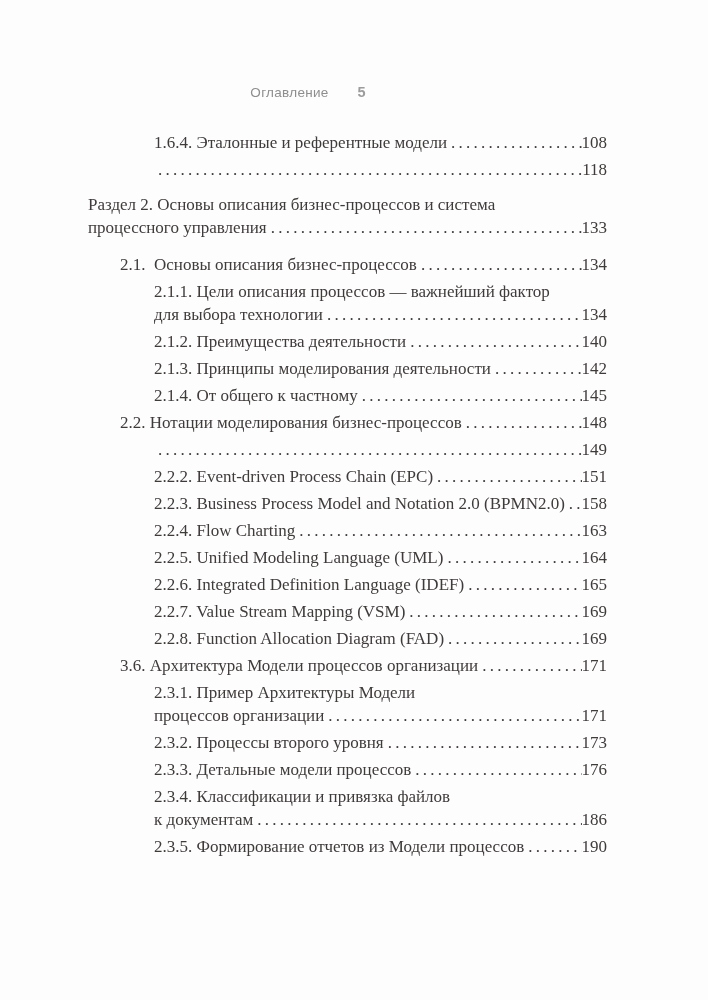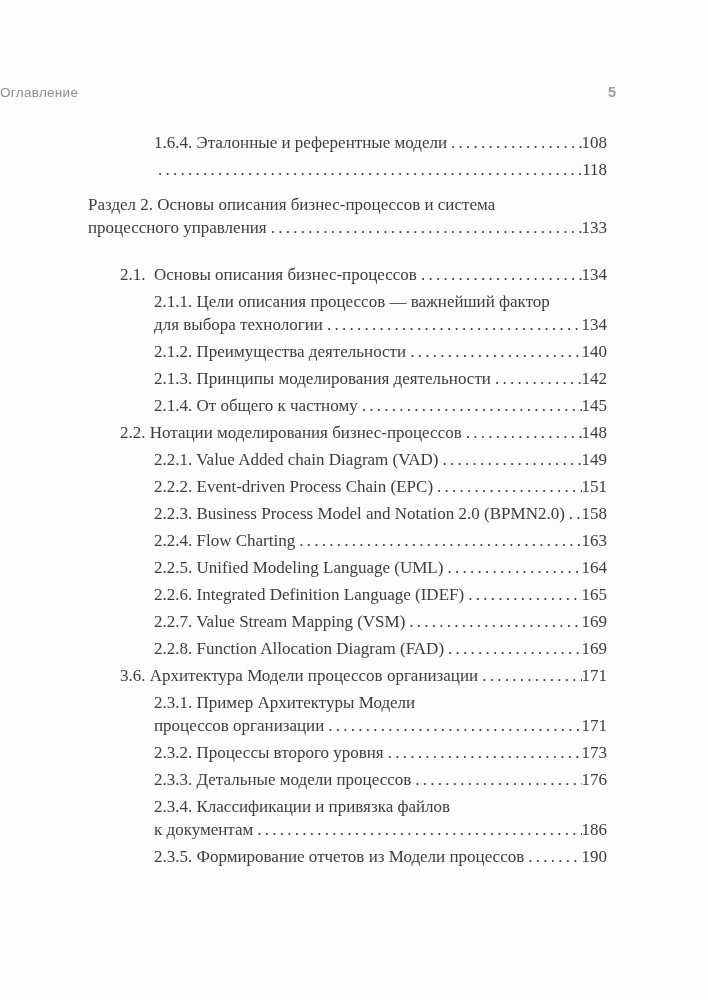--- a/index.html
+++ b/index.html
@@ -12,21 +12,21 @@
     width: 708px;
     height: 1000px;
     margin: 0 auto;
     background: #fdfdfd;
     overflow: hidden;
     font-family: "Liberation Serif", "DejaVu Serif", serif;
     color: #3f3b3a;
   }
   .running-header {
     display: flex;
-    justify-content: space-between;
+    justify-content: center;
     align-items: baseline;
     padding: 84px 92px 0 0;
     font-family: "Liberation Sans", "DejaVu Sans", sans-serif;
   }
   .running-title {
     font-size: 13.5px;
     color: #8e8e8e;
     letter-spacing: 0.3px;
   }
   .running-pagenum {
@@ -39,21 +39,21 @@
     margin: 31px 0 0 88px;
     width: 519px;
   }
   .entry {
     font-size: 17px;
     line-height: 23px;
     margin-bottom: 4px;
   }
   .entry.lvl1 { margin-left: 32px; }
   .entry.lvl2 { margin-left: 66px; }
-  .entry.section { margin-top: 12px; margin-bottom: 24px; }
+  .entry.section { margin-top: 12px; margin-bottom: 14px; }
   .wrap-line {
     white-space: nowrap;
   }
   .last-line {
     display: flex;
     align-items: baseline;
   }
   .last-line .title {
     white-space: nowrap;
     flex: 0 1 auto;
@@ -144,21 +144,20 @@
       </div>
       <div class="entry lvl1">
         <div class="last-line">
           <span class="title">2.2. Нотации моделирования бизнес-процессов</span>
           <span class="dots"></span>
           <span class="pagenum">148</span>
         </div>
       </div>
       <div class="entry lvl2">
         <div class="last-line">
-          <span class="title">2.2.1. Value Added chain Diagram (VAD)</span>
           <span class="dots"></span>
           <span class="pagenum">149</span>
         </div>
       </div>
       <div class="entry lvl2">
         <div class="last-line">
           <span class="title">2.2.2. Event-driven Process Chain (EPC)</span>
           <span class="dots"></span>
           <span class="pagenum">151</span>
         </div>

